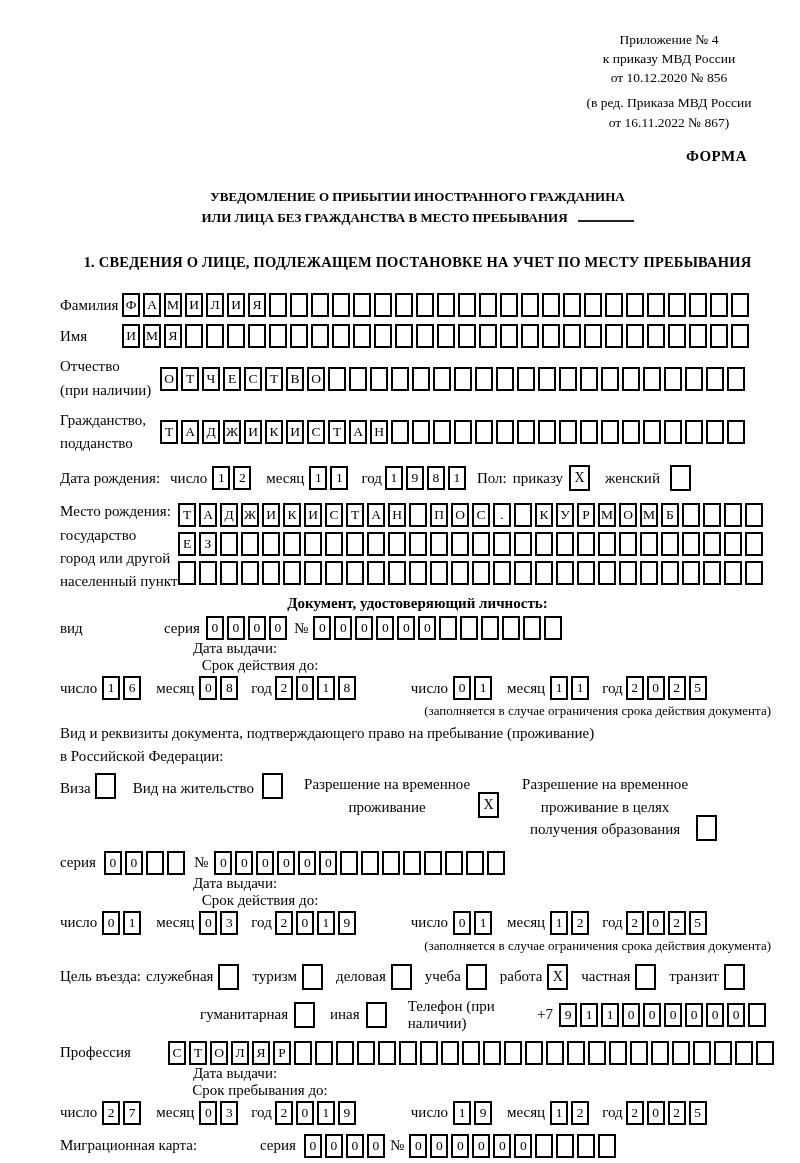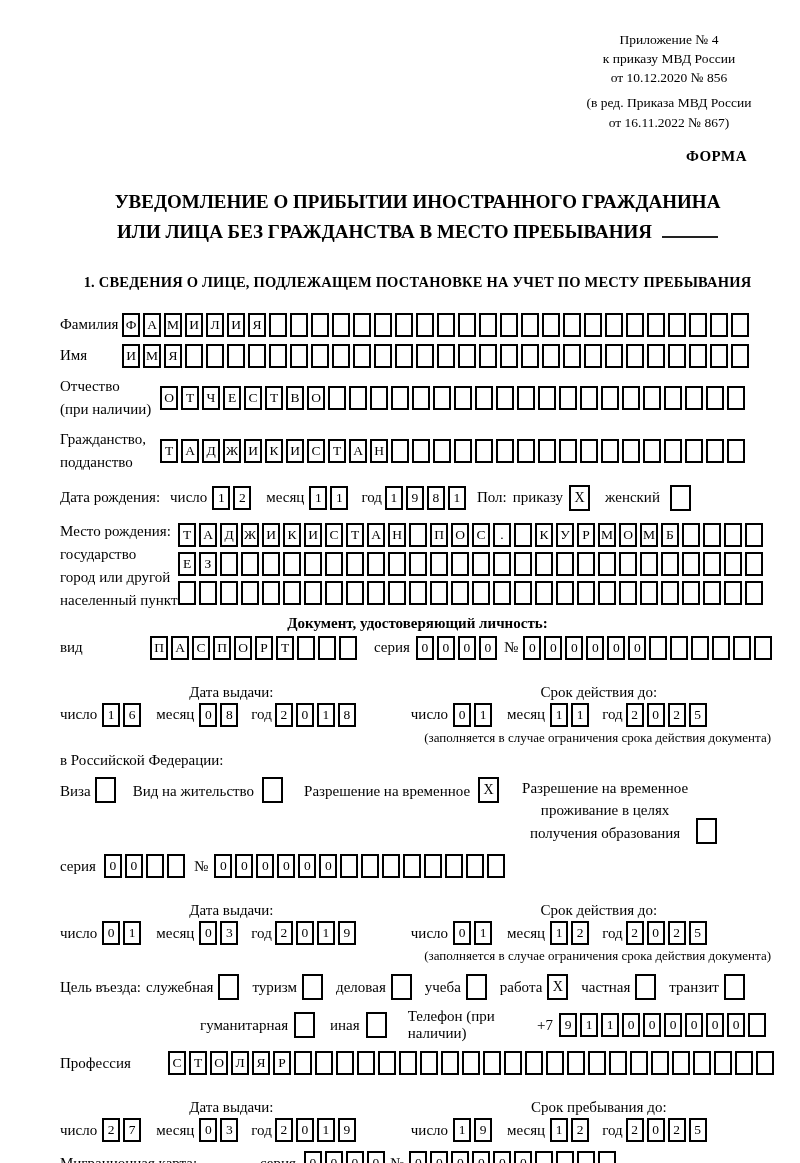--- a/index.html
+++ b/index.html
@@ -8,21 +8,21 @@
     width: 800px; height: 1163px; overflow: hidden;
     font-family: "Liberation Serif", "DejaVu Serif", serif;
     color: #000; font-size: 15px;
   }
   .page { padding: 30px 25px 10px 60px; position: relative; }
 
   
   .annex { width: 200px; margin-left: auto; margin-right: 6px; font-size: 13.5px; line-height: 1.42; text-align: center; }
   .annex .gap { height: 6px; }
   .forma { text-align: right; font-weight: bold; margin: 16px 28px 0 0; font-size: 15px; letter-spacing: .5px; }
-  .title { text-align: center; font-weight: bold; font-size: 19px; margin-top: 22px; line-height: 1.6; }
+  .title { text-align: center; font-weight: bold; font-size: 13px; margin-top: 22px; line-height: 1.6; }
   .title .uline { display: inline-block; width: 56px; border-bottom: 2px solid #222; height: 14px; margin-left: 10px; }
   .sect { font-weight: bold; font-size: 14.5px; margin-top: 26px; text-align: center; letter-spacing: .2px; }
 
   
   .row { display: flex; align-items: center; margin-top: 7px; }
   .row-top { display: flex; align-items: center; margin-top: 7px; }
   .lbl { flex: 0 0 auto; }
   .lblcol { flex: 0 0 auto; line-height: 1.55; }
   .cells { white-space: nowrap; }
   .cell {
@@ -31,21 +31,21 @@
     vertical-align: middle; background: #fff;
   }
   .cbx .cell { width: 21px; height: 26px; line-height: 22px; font-size: 14px; }
   .stack > .cells { display: block; margin-bottom: 5px; }
 
   .w62  { width: 62px; }
   .w100 { width: 100px; }
   .w118 { width: 118px; }
 
   
-  .dhead { display: flex; margin-top: 24px; }
+  .dhead { display: flex; margin-top: 0; flex-direction: column; }
   .dhead .h1 { width: 350px; text-align: center; }
   .dhead .h2 { width: 360px; text-align: center; margin-left: 20px; }
   .drow { display: flex; align-items: center; margin-top: 2px; }
   .dgroup { display: flex; align-items: center; }
   .dgroup .dl { margin-right: 5px; }
   .dgroup .dl2 { margin: 0 5px 0 12px; }
   .dgroup .dl3 { margin: 0 3px 0 10px; }
   .drow .right { margin-left: 52px; }
   .note { text-align: right; font-size: 13px; margin: 3px 4px 0 0; }
 
@@ -138,21 +138,20 @@
       <span class="cells"><span class="cell">Т</span><span class="cell">А</span><span class="cell">Д</span><span class="cell">Ж</span><span class="cell">И</span><span class="cell">К</span><span class="cell">И</span><span class="cell">С</span><span class="cell">Т</span><span class="cell">А</span><span class="cell">Н</span><span class="cell"></span><span class="cell">П</span><span class="cell">О</span><span class="cell">С</span><span class="cell">.</span><span class="cell"></span><span class="cell">К</span><span class="cell">У</span><span class="cell">Р</span><span class="cell">М</span><span class="cell">О</span><span class="cell">М</span><span class="cell">Б</span><span class="cell"></span><span class="cell"></span><span class="cell"></span><span class="cell"></span></span>
       <span class="cells"><span class="cell">Е</span><span class="cell">З</span><span class="cell"></span><span class="cell"></span><span class="cell"></span><span class="cell"></span><span class="cell"></span><span class="cell"></span><span class="cell"></span><span class="cell"></span><span class="cell"></span><span class="cell"></span><span class="cell"></span><span class="cell"></span><span class="cell"></span><span class="cell"></span><span class="cell"></span><span class="cell"></span><span class="cell"></span><span class="cell"></span><span class="cell"></span><span class="cell"></span><span class="cell"></span><span class="cell"></span><span class="cell"></span><span class="cell"></span><span class="cell"></span><span class="cell"></span></span>
       <span class="cells"><span class="cell"></span><span class="cell"></span><span class="cell"></span><span class="cell"></span><span class="cell"></span><span class="cell"></span><span class="cell"></span><span class="cell"></span><span class="cell"></span><span class="cell"></span><span class="cell"></span><span class="cell"></span><span class="cell"></span><span class="cell"></span><span class="cell"></span><span class="cell"></span><span class="cell"></span><span class="cell"></span><span class="cell"></span><span class="cell"></span><span class="cell"></span><span class="cell"></span><span class="cell"></span><span class="cell"></span><span class="cell"></span><span class="cell"></span><span class="cell"></span><span class="cell"></span></span>
     </div>
   </div>
 
   <div style="text-align:center;font-weight:bold;margin-top:2px">Документ, удостоверяющий личность:</div>
 
   <div class="row" style="margin-top:4px">
     <span class="lbl" style="width:90px">вид</span>
-    <span class="cells"><span class="cell">П</span><span class="cell">А</span><span class="cell">С</span><span class="cell">П</span><span class="cell">О</span><span class="cell">Р</span><span class="cell">Т</span><span class="cell"></span><span class="cell"></span><span class="cell"></span></span>
     <span style="margin:0 6px 0 14px">серия</span>
     <span class="cells"><span class="cell">0</span><span class="cell">0</span><span class="cell">0</span><span class="cell">0</span></span>
     <span style="margin:0 5px 0 4px">№</span>
     <span class="cells"><span class="cell">0</span><span class="cell">0</span><span class="cell">0</span><span class="cell">0</span><span class="cell">0</span><span class="cell">0</span><span class="cell"></span><span class="cell"></span><span class="cell"></span><span class="cell"></span><span class="cell"></span><span class="cell"></span></span>
   </div>
 
   <div class="dhead">
     <span class="h1">Дата выдачи:</span>
     <span class="h2">Срок действия до:</span>
   </div>
@@ -169,34 +168,36 @@
       <span class="dl">число</span>
       <span class="cells"><span class="cell">0</span><span class="cell">1</span></span>
       <span class="dl2">месяц</span>
       <span class="cells"><span class="cell">1</span><span class="cell">1</span></span>
       <span class="dl3">год</span>
       <span class="cells"><span class="cell">2</span><span class="cell">0</span><span class="cell">2</span><span class="cell">5</span></span>
     </span>
   </div>
   <div class="note">(заполняется в случае ограничения срока действия документа)</div>
 
+  <div style="margin-top:6px">Вид и реквизиты документа, подтверждающего право на пребывание (проживание)</div>
   <div style="margin-top:6px">в Российской Федерации:</div>
 
   <div class="resrow">
     <span class="opt">
       <span class="optlbl">Виза</span>
       <span class="cells cbx" style="margin-left:4px"><span class="cell"></span></span>
     </span>
     <span class="opt" style="margin-left:14px">
       <span class="optlbl">Вид на жительство</span>
       <span class="cells cbx"><span class="cell"></span></span>
     </span>
     <span class="opt" style="margin-left:18px">
       <span class="optlbl">
         <div>Разрешение на временное</div>
+        <div>проживание</div>
       </span>
       <span class="cells cbx"><span class="cell">X</span></span>
     </span>
     <span class="opt" style="margin-left:20px">
       <span class="optlbl">
         <div>Разрешение на временное</div>
         <div>проживание в целях</div>
         <div>получения образования</div>
       </span>
       <span class="cells cbx"><span class="cell"></span></span>

